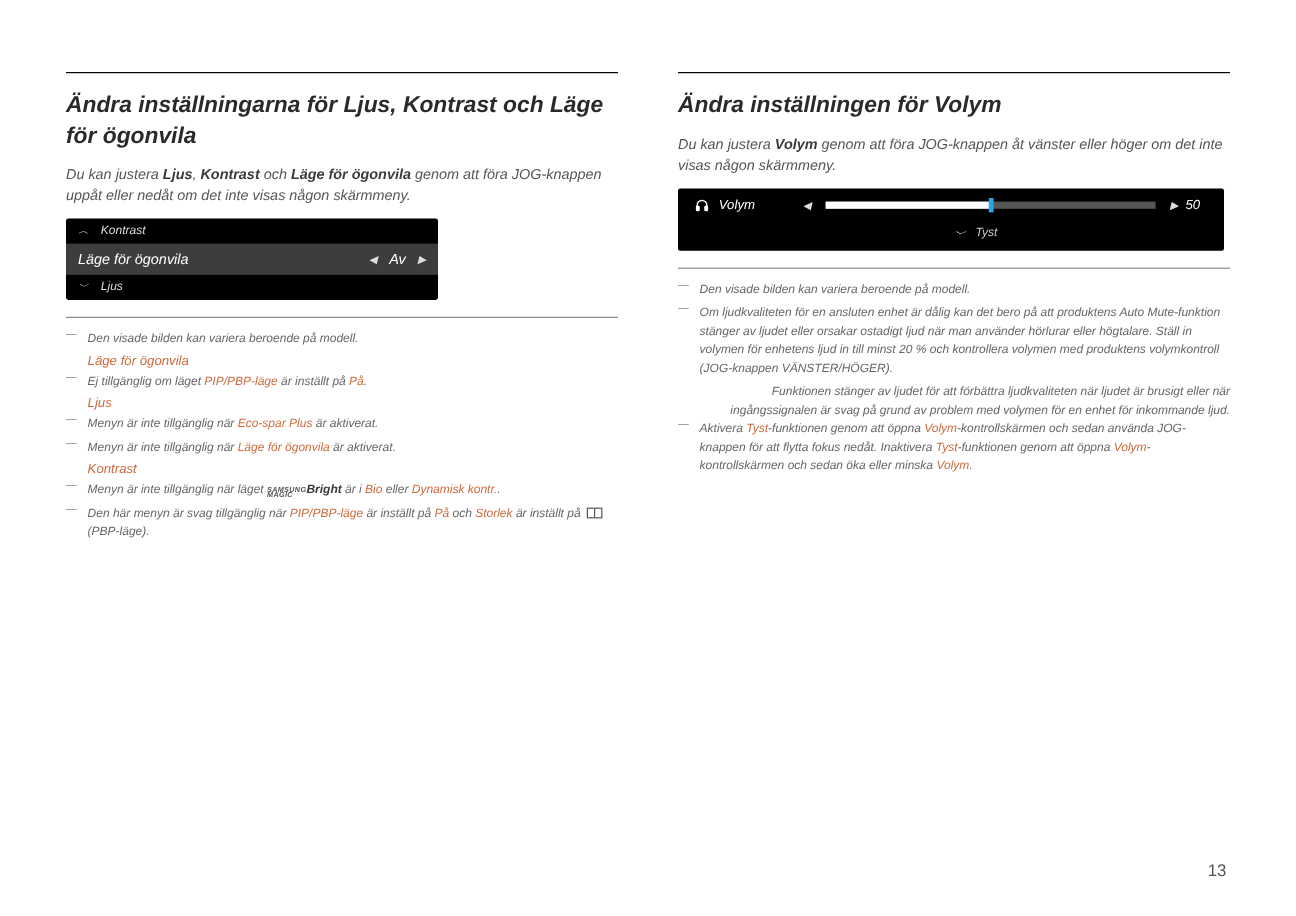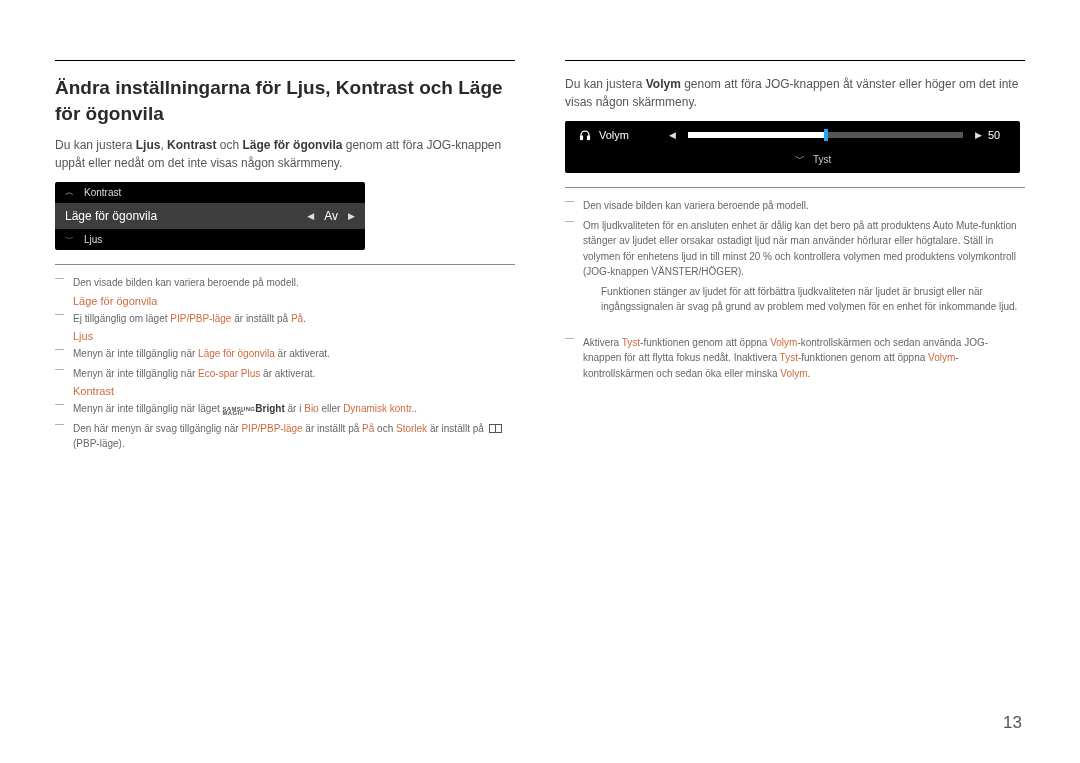--- a/index.html
+++ b/index.html
@@ -12,20 +12,21 @@
     position: relative;
   }
   .page {
     display: flex;
     padding: 60px 55px 0 55px;
     gap: 50px;
   }
   .col {
     flex: 1;
     min-width: 0;
+    font-style: italic;
   }
   .hr-top {
     border: none;
     border-top: 1.5px solid #000;
     margin-bottom: 14px;
   }
   .hr-thin {
     border: none;
     border-top: 1px solid #888;
     margin: 14px 0 10px 0;
@@ -196,21 +197,21 @@
     left: 50%;
     top: 0;
     bottom: 0;
     width: 1px;
     background: #555;
   }
   .page-num {
     position: absolute;
     right: 58px;
     bottom: 30px;
-    font-size: 17px;
+    font-size: 14px;
     color: #555;
   }
 </style>
 </head>
 <body>
 
 <div class="page">
 
   <div class="col">
     <hr class="hr-top">
@@ -242,37 +243,38 @@
 
     <p class="note">Den visade bilden kan variera beroende på modell.</p>
 
     <div class="sub-head">Läge för ögonvila</div>
     <p class="note">
       <span>Ej tillgänglig om läget </span><span class="hl">PIP/PBP-läge</span><span> är inställt på </span><span class="hl">På</span><span>.</span>
     </p>
 
     <div class="sub-head">Ljus</div>
     <p class="note">
+      <span>Menyn är inte tillgänglig när </span><span class="hl">Eco-spar Plus</span><span> är aktiverat.</span>
+    </p>
+    <p class="note">
       <span>Menyn är inte tillgänglig när </span><span class="hl">Läge för ögonvila</span><span> är aktiverat.</span>
-    </p>
-    <p class="note">
-      <span>Menyn är inte tillgänglig när </span><span class="hl">Eco-spar Plus</span><span> är aktiverat.</span>
     </p>
 
     <div class="sub-head">Kontrast</div>
     <p class="note">
       <span>Menyn är inte tillgänglig när läget </span><span class="magic"><span class="ln">SAMSUNG</span><span class="ln">MAGIC</span></span><span class="bold">Bright</span><span> är i </span><span class="hl">Bio</span><span> eller </span><span class="hl">Dynamisk kontr.</span><span>.</span>
     </p>
     <p class="note">
       <span>Den här menyn är svag tillgänglig när </span><span class="hl">PIP/PBP-läge</span><span> är inställt på </span><span class="hl">På</span><span> och </span><span class="hl">Storlek</span><span> är inställt på </span><span class="pbp-icon"></span><span> (PBP-läge).</span>
     </p>
   </div>
 
   <div class="col">
     <hr class="hr-top">
+    <h2>Ändra inställningen för Volym</h2>
     <p class="intro">
       <span>Du kan justera </span><span class="bold">Volym</span><span> genom att föra JOG-knappen åt vänster eller höger om det inte visas någon skärmmeny.</span>
     </p>
 
     <div class="osd-vol">
       <div class="osd-vol-row1">
         <div class="osd-vol-label">
           <svg class="headphone-icon" viewBox="0 0 24 24" fill="none" stroke="#fff" stroke-width="2.5">
               <path d="M4 14v-2a8 8 0 0 1 16 0v2"></path>
               <rect x="3" y="14" width="4" height="7" rx="1" fill="#fff"></rect>
@@ -295,21 +297,21 @@
           <span>﹀</span>
           <span>Tyst</span>
         </div>
       </div>
     </div>
 
     <hr class="hr-thin">
 
     <p class="note">Den visade bilden kan variera beroende på modell.</p>
     <p class="note">Om ljudkvaliteten för en ansluten enhet är dålig kan det bero på att produktens Auto Mute-funktion stänger av ljudet eller orsakar ostadigt ljud när man använder hörlurar eller högtalare. Ställ in volymen för enhetens ljud in till minst 20 % och kontrollera volymen med produktens volymkontroll (JOG-knappen VÄNSTER/HÖGER).</p>
-    <p class="indent" style="padding-left: 36px; position: static; font-size: 10px; color: rgb(102, 102, 102); line-height: 1.55; margin-bottom: 20px;">
+    <p class="indent" style="padding-left: 36px; position: static; font-size: 10px; color: rgb(102, 102, 102); line-height: 1.55; margin-bottom: 0; text-align: right;">
       <span>Funktionen stänger av ljudet för att förbättra ljudkvaliteten när ljudet är brusigt eller när ingångssignalen är svag på grund av problem med volymen för en enhet för inkommande ljud.</span>
     </p>
     <style>.note.indent:nth-of-type(4)::before{content:"";}</style>
     <p class="note">
       <span>Aktivera </span><span class="hl">Tyst</span><span>-funktionen genom att öppna </span><span class="hl">Volym</span><span>-kontrollskärmen och sedan använda JOG-knappen för att flytta fokus nedåt. Inaktivera </span><span class="hl">Tyst</span><span>-funktionen genom att öppna </span><span class="hl">Volym</span><span>-kontrollskärmen och sedan öka eller minska </span><span class="hl">Volym</span><span>.</span>
     </p>
   </div>
 </div>
 
 <div class="page-num">13</div>

